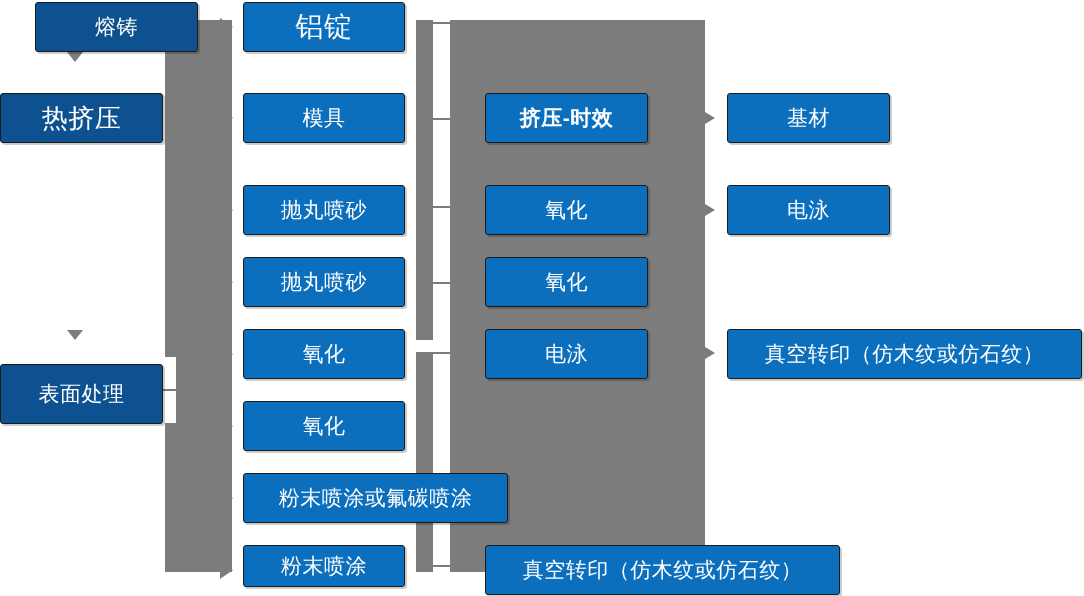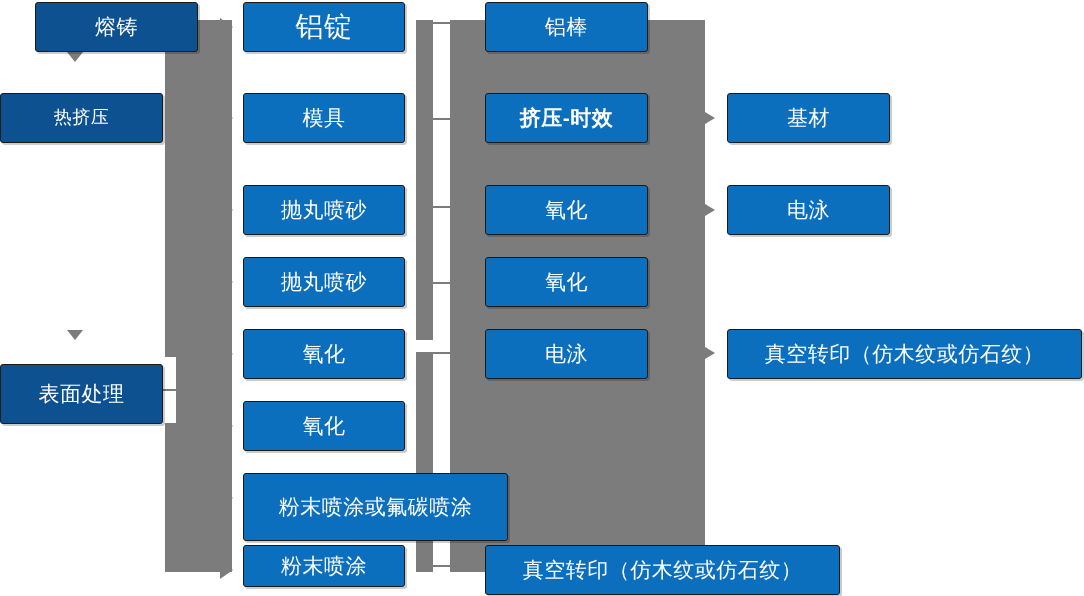--- a/index.html
+++ b/index.html
@@ -111,21 +111,21 @@
 
   <div class="gray" style="left:450px; top:20px; width:255px; height:552px;"></div>
 
   <div class="gray-arrow-small" style="left:705px; top:112px;"></div>
   <div class="gray-arrow-small" style="left:705px; top:204px;"></div>
   <div class="gray-arrow-small" style="left:705px; top:347px;"></div>
 
   <div class="node dark" style="left:0px; top:2px; width:163px; height:50px; font-size:21px;margin-left:35px;">
     <span class="label">熔铸</span>
   </div>
-  <div class="node dark" style="left:0px; top:93px; width:163px; height:50px; font-size:18px;">
+  <div class="node dark" style="left:0px; top:93px; width:163px; height:50px; font-size:26px;">
     <span class="label">热挤压</span>
   </div>
   <div class="node dark" style="left:0px; top:364px; width:163px; height:60px; font-size:21px;">
     <span class="label">表面处理</span>
   </div>
 
   <div class="node bright" style="left:243px; top:2px; width:162px; height:50px; font-size:28px;">
     <span class="label">铝锭</span>
   </div>
   <div class="node bright" style="left:243px; top:93px; width:162px; height:50px; font-size:21px;">
@@ -136,30 +136,27 @@
   </div>
   <div class="node bright" style="left:243px; top:257px; width:162px; height:50px; font-size:21px;">
     <span class="label">抛丸喷砂</span>
   </div>
   <div class="node bright" style="left:243px; top:329px; width:162px; height:50px; font-size:21px;">
     <span class="label">氧化</span>
   </div>
   <div class="node bright" style="left:243px; top:401px; width:162px; height:50px; font-size:21px;">
     <span class="label">氧化</span>
   </div>
-  <div class="node bright" style="left:243px; top:473px; width:265px; height:68px; font-size:21px;">
+  <div class="node bright" style="left:243px; top:473px; width:265px; height:50px; font-size:21px;">
     <span class="label">粉末喷涂或氟碳喷涂</span>
   </div>
   <div class="node bright" style="left:243px; top:545px; width:162px; height:42px; font-size:21px;">
     <span class="label">粉末喷涂</span>
   </div>
 
-  <div class="node bright" style="left:485px; top:2px; width:163px; height:50px; font-size:21px;">
-    <span class="label">铝棒</span>
-  </div>
   <div class="node bright" style="left:485px; top:93px; width:163px; height:50px; font-size:21px;font-weight:bold;">
     <span class="label">挤压-时效</span>
   </div>
   <div class="node bright" style="left:485px; top:185px; width:163px; height:50px; font-size:21px;">
     <span class="label">氧化</span>
   </div>
   <div class="node bright" style="left:485px; top:257px; width:163px; height:50px; font-size:21px;">
     <span class="label">氧化</span>
   </div>
   <div class="node bright" style="left:485px; top:329px; width:163px; height:50px; font-size:21px;">

